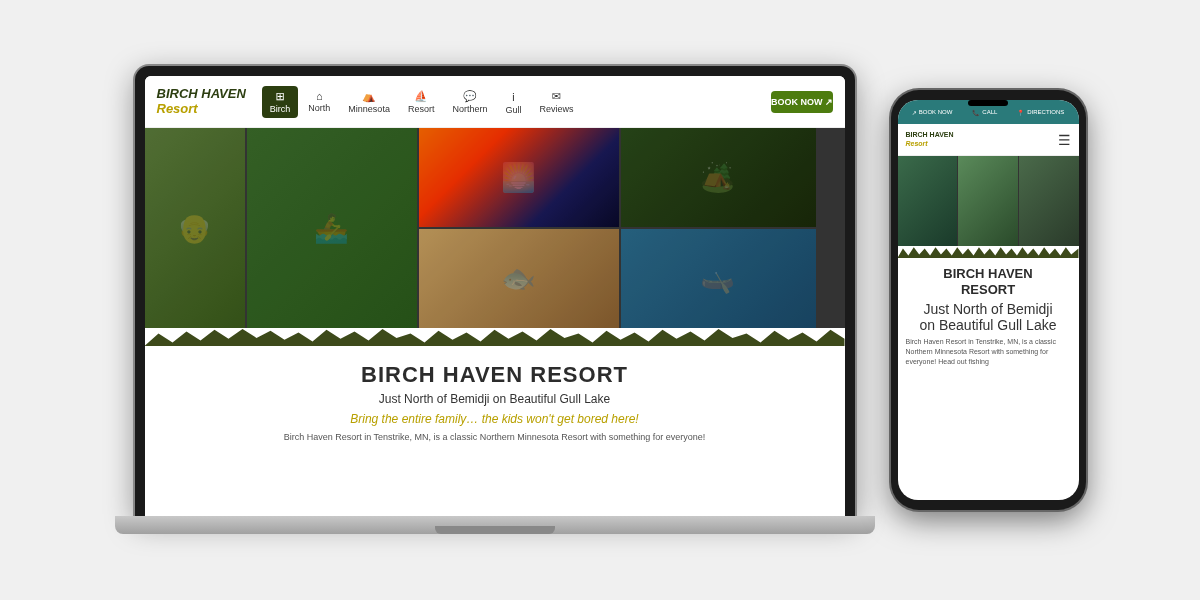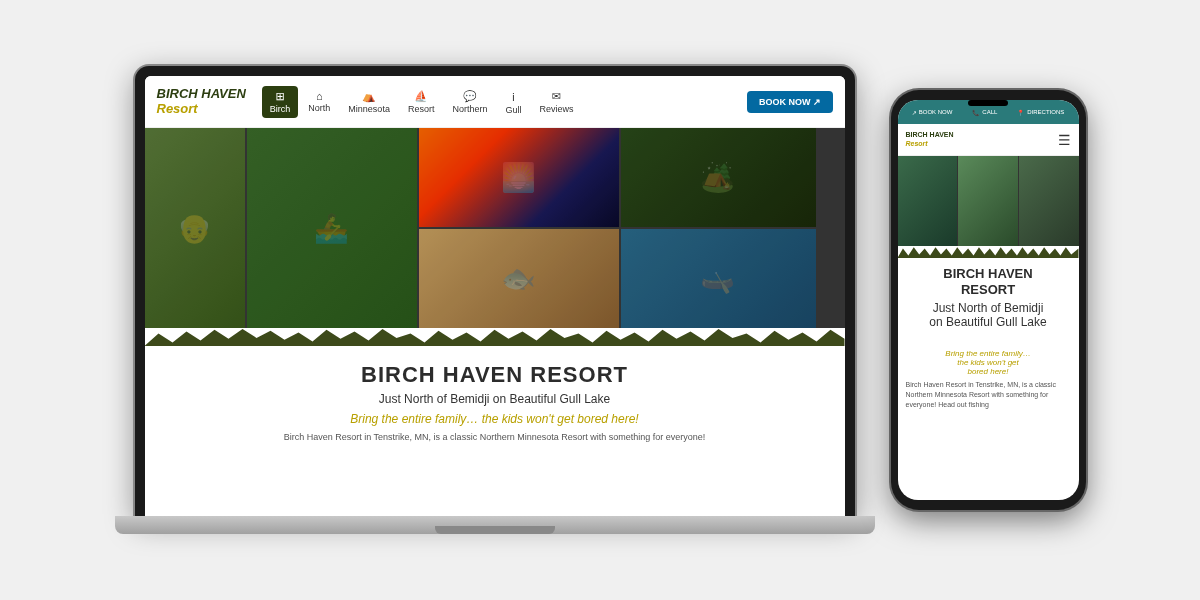--- a/index.html
+++ b/index.html
@@ -116,25 +116,25 @@
       background: #2c3e10;
       color: #fff;
     }
 
     .nav-item .nav-icon {
       font-size: 11px;
       margin-bottom: 1px;
     }
 
     .book-btn {
-      background: #0369a1;
+      background: #4d7c0f;
       color: #fff;
       border: none;
       border-radius: 4px;
-      padding: 6px 12px;
+      padding: 6px 0;
       font-size: 9px;
       font-weight: bold;
       cursor: pointer;
       white-space: nowrap;
     }
 
     .site-hero-images {
       height: 200px;
       display: grid;
       grid-template-columns: 100px 170px 200px 195px;
@@ -315,24 +315,24 @@
     .phone-site-title {
       font-size: 13px;
       font-weight: 900;
       color: #2c2c2c;
       text-align: center;
       line-height: 1.2;
       margin-bottom: 4px;
     }
 
     .phone-site-subtitle {
-      font-size: 12px;
+      font-size: 14px;
       color: #333;
       text-align: center;
-      margin-bottom: 20px;
+      margin-bottom: 4px;
     }
 
     .phone-tagline {
       font-size: 8px;
       color: #b8a000;
       font-style: italic;
       text-align: center;
       margin-bottom: 4px;
     }
 
@@ -472,25 +472,20 @@
 
         <div class="phone-content">
           <div class="phone-site-title">
             <span style="white-space:pre-line">BIRCH HAVEN
 RESORT</span>
           </div>
           <div class="phone-site-subtitle">
             <span style="white-space:pre-line">Just North of Bemidji
 on Beautiful Gull Lake</span>
           </div>
-          <div class="phone-tagline">
-            <span style="white-space:pre-line">Bring the entire family…
-the kids won't get
-bored here!</span>
-          </div>
           <div class="phone-desc">Birch Haven Resort in Tenstrike, MN, is a classic Northern Minnesota Resort with something for everyone! Head out fishing</div>
         </div>
 
       </div>
     </div>
   </div>
 
 </div>
 
 </body></html>

